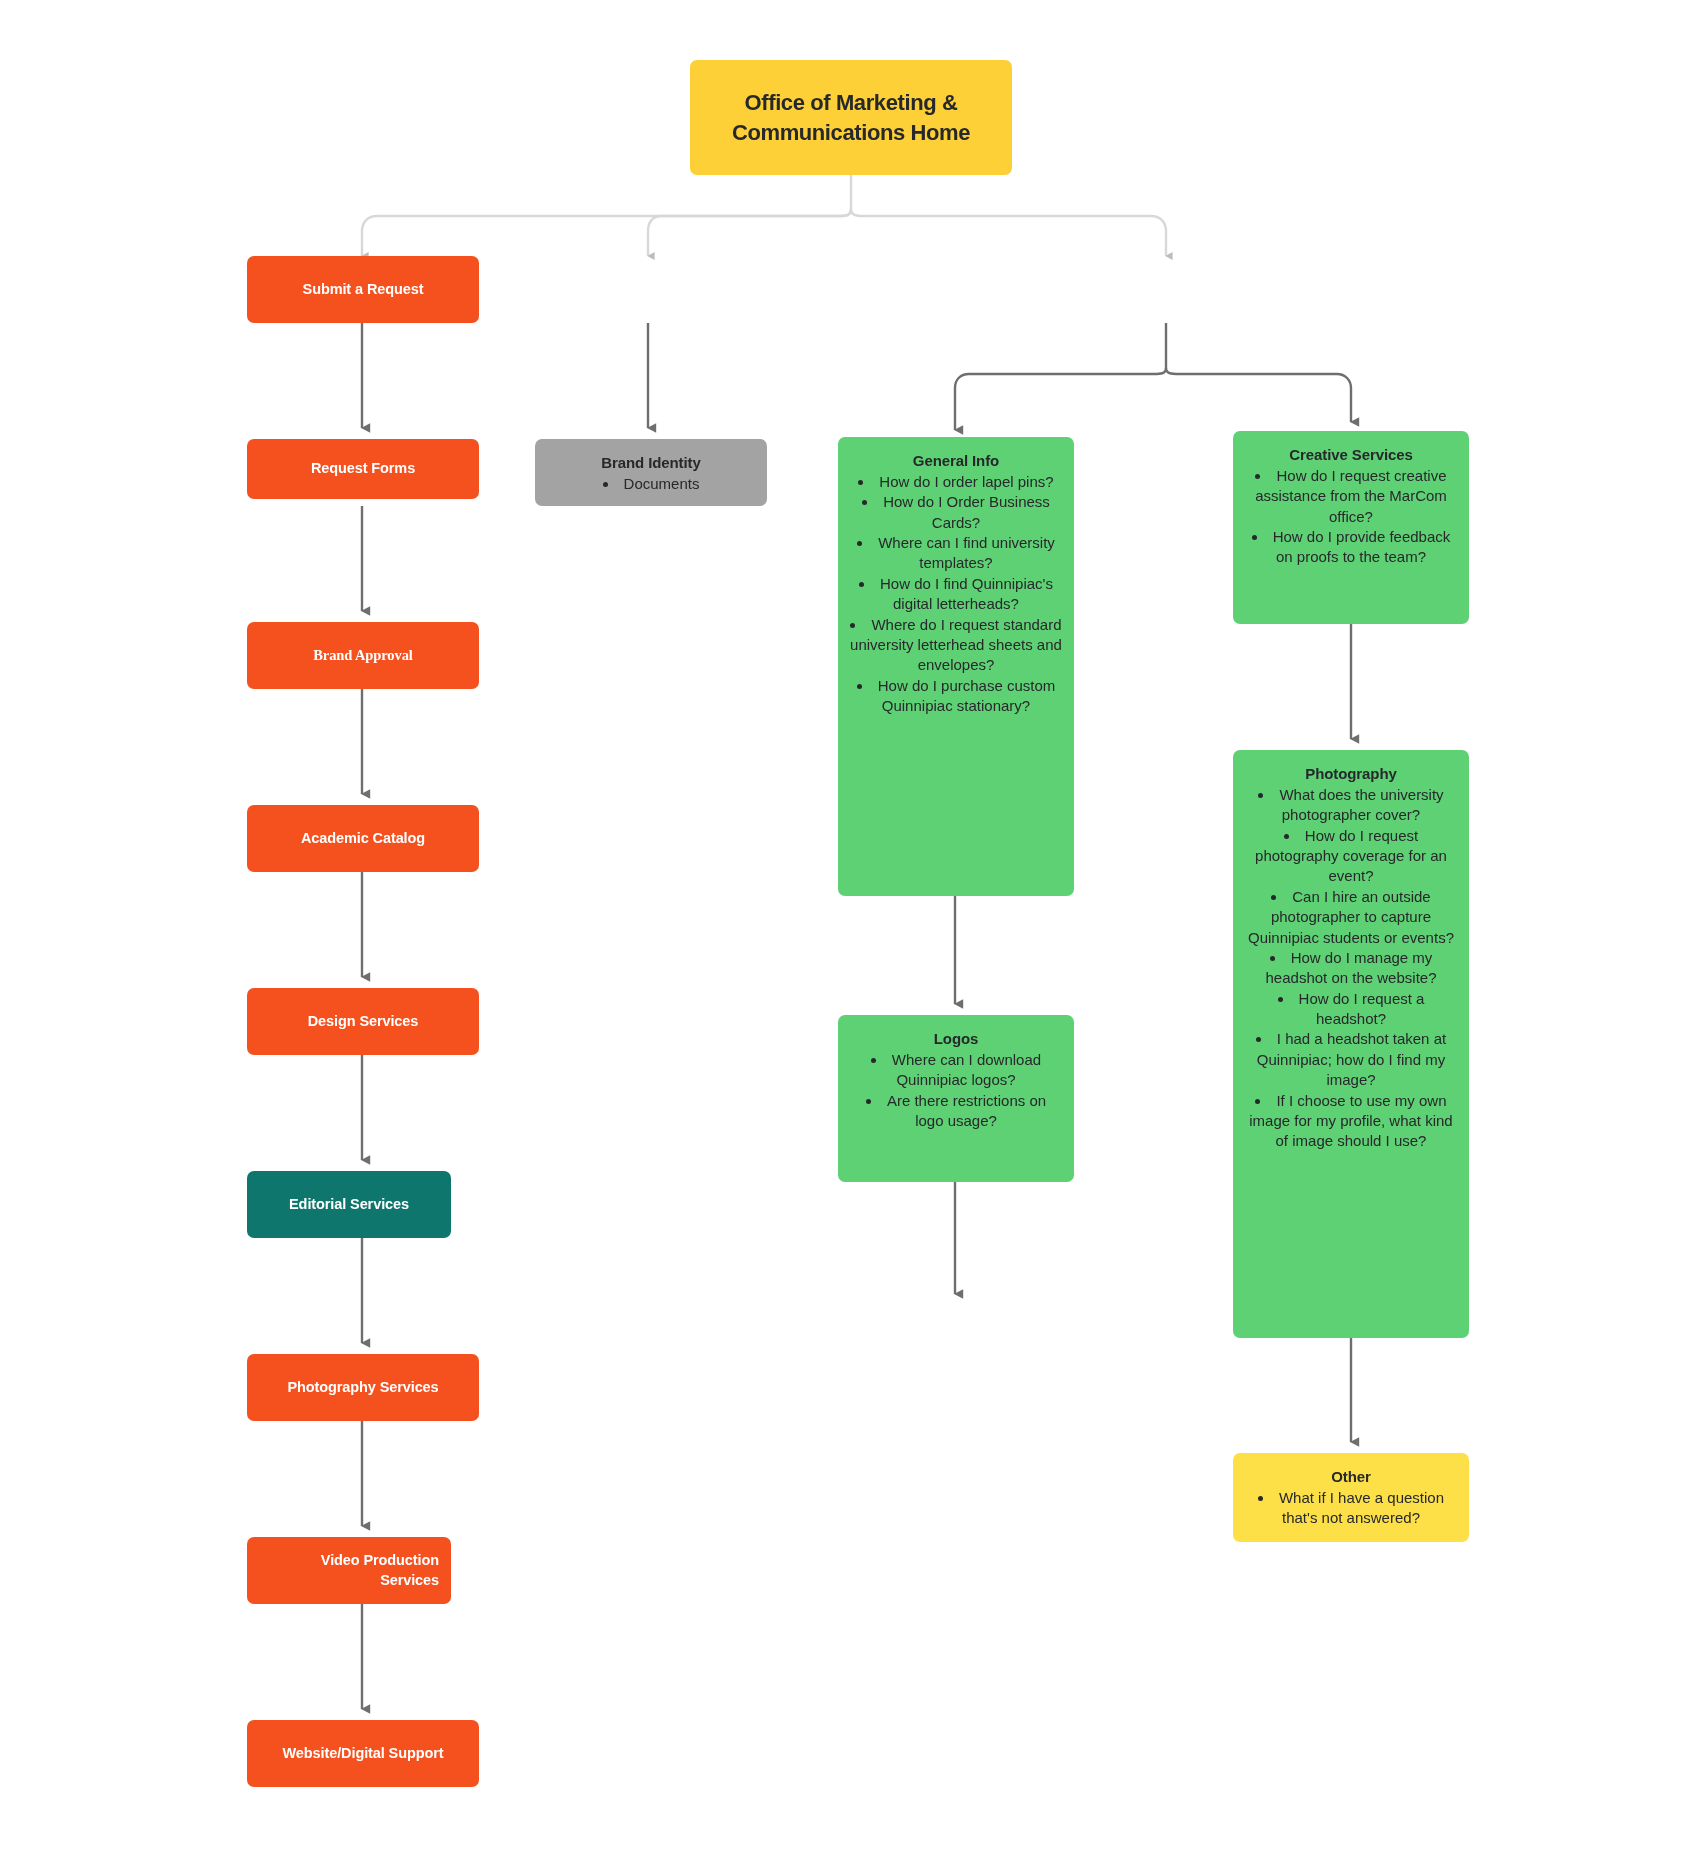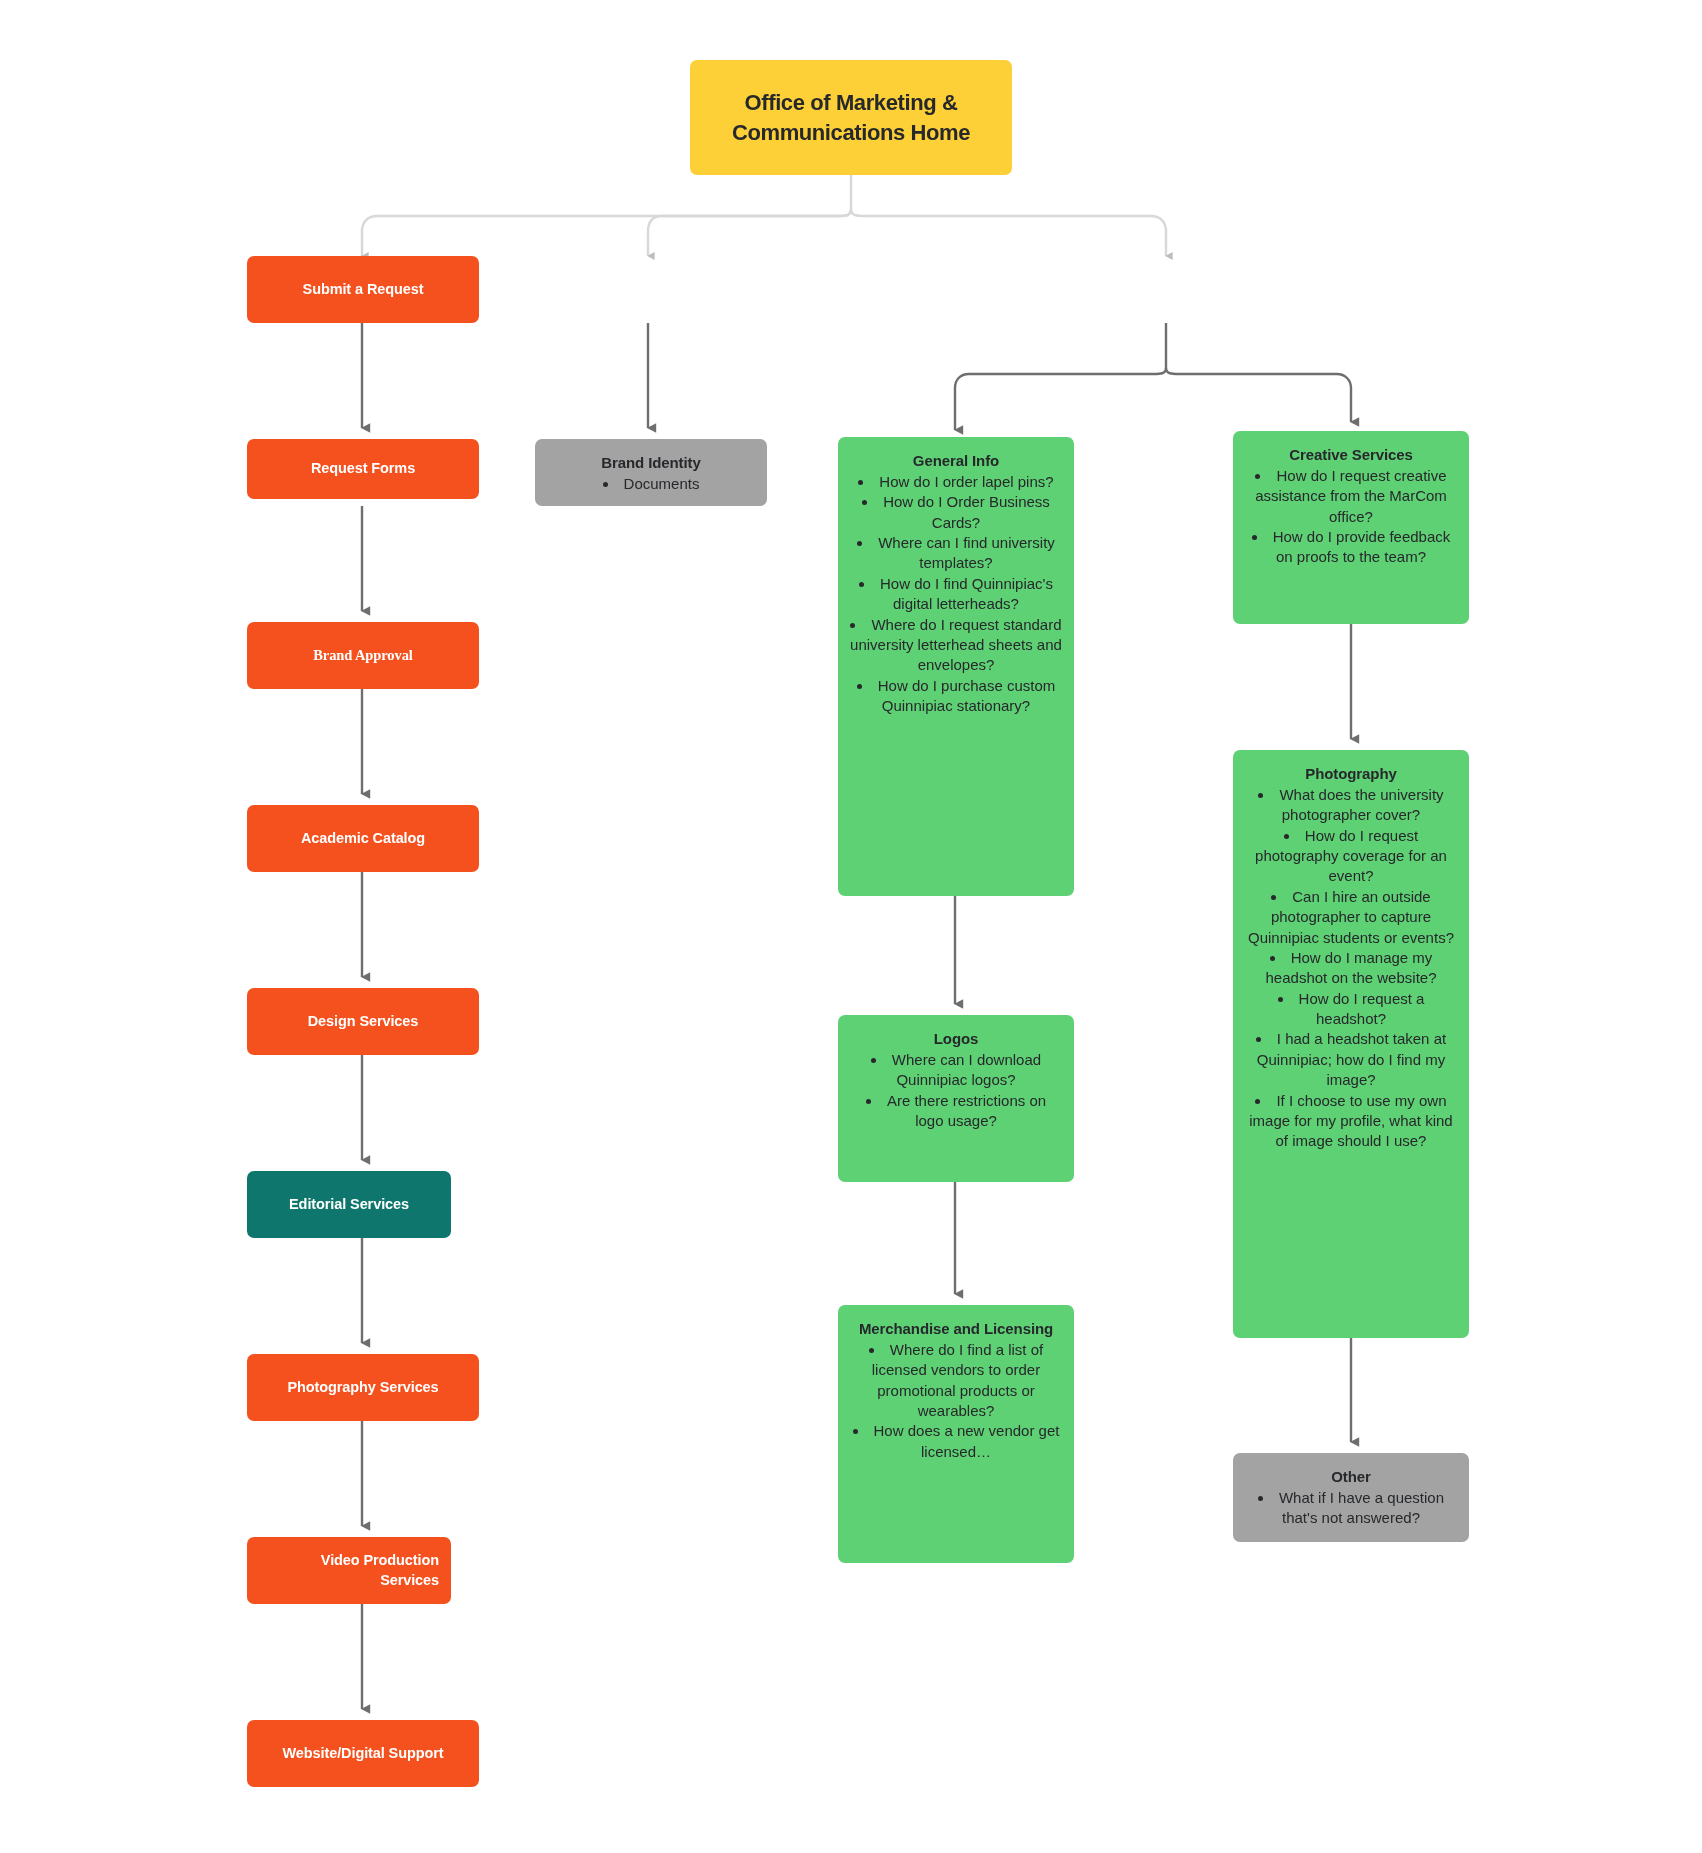--- a/index.html
+++ b/index.html
@@ -188,27 +188,20 @@
   </div>
 
   <div class="node listnode dark-text topalign" style="left:838px; top:999px; width:236px; height:167px; background:#5FD175;">
     <div class="node-title">Logos</div>
     <ul class="bullets">
         <li>Where can I download Quinnipiac logos?</li>
         <li>Are there restrictions on logo usage?</li>
       </ul>
   </div>
 
-  <div class="node listnode dark-text topalign" style="left:838px; top:1289px; width:236px; height:258px; background:#5FD175;">
-    <div class="node-title">Merchandise and Licensing</div>
-    <ul class="bullets">
-        <li>Where do I find a list of licensed vendors to order promotional products or wearables?</li>
-        <li>How does a new vendor get licensed…</li>
-      </ul>
-  </div>
 
   <div class="node listnode dark-text topalign" style="left:1233px; top:415px; width:236px; height:193px; background:#5FD175;">
     <div class="node-title">Creative Services</div>
     <ul class="bullets">
         <li>How do I request creative assistance from the MarCom office?</li>
         <li>How do I provide feedback on proofs to the team?</li>
       </ul>
   </div>
 
   <div class="node listnode dark-text topalign" style="left:1233px; top:734px; width:236px; height:588px; background:#5FD175;">
@@ -217,20 +210,20 @@
         <li>What does the university photographer cover?</li>
         <li>How do I request photography coverage for an event?</li>
         <li>Can I hire an outside photographer to capture Quinnipiac students or events?</li>
         <li>How do I manage my headshot on the website?</li>
         <li>How do I request a headshot?</li>
         <li>I had a headshot taken at Quinnipiac; how do I find my image?</li>
         <li>If I choose to use my own image for my profile, what kind of image should I use?</li>
       </ul>
   </div>
 
-  <div class="node listnode dark-text topalign" style="left:1233px; top:1437px; width:236px; height:89px; background:#a3a3a3;">
+  <div class="node listnode dark-text topalign" style="left:1233px; top:1437px; width:236px; height:89px; background:#fde047;">
     <div class="node-title">Other</div>
     <ul class="bullets">
         <li>What if I have a question that's not answered?</li>
       </ul>
   </div>
 
 </div>
 
 </body></html>

